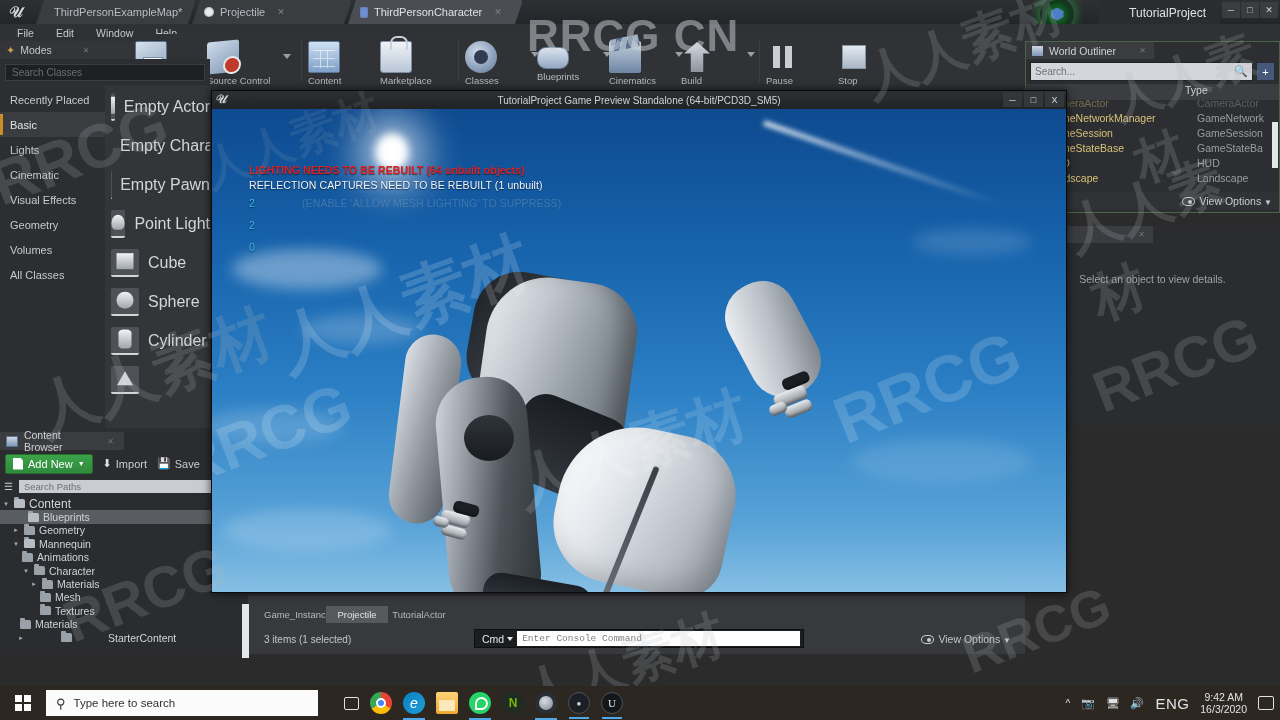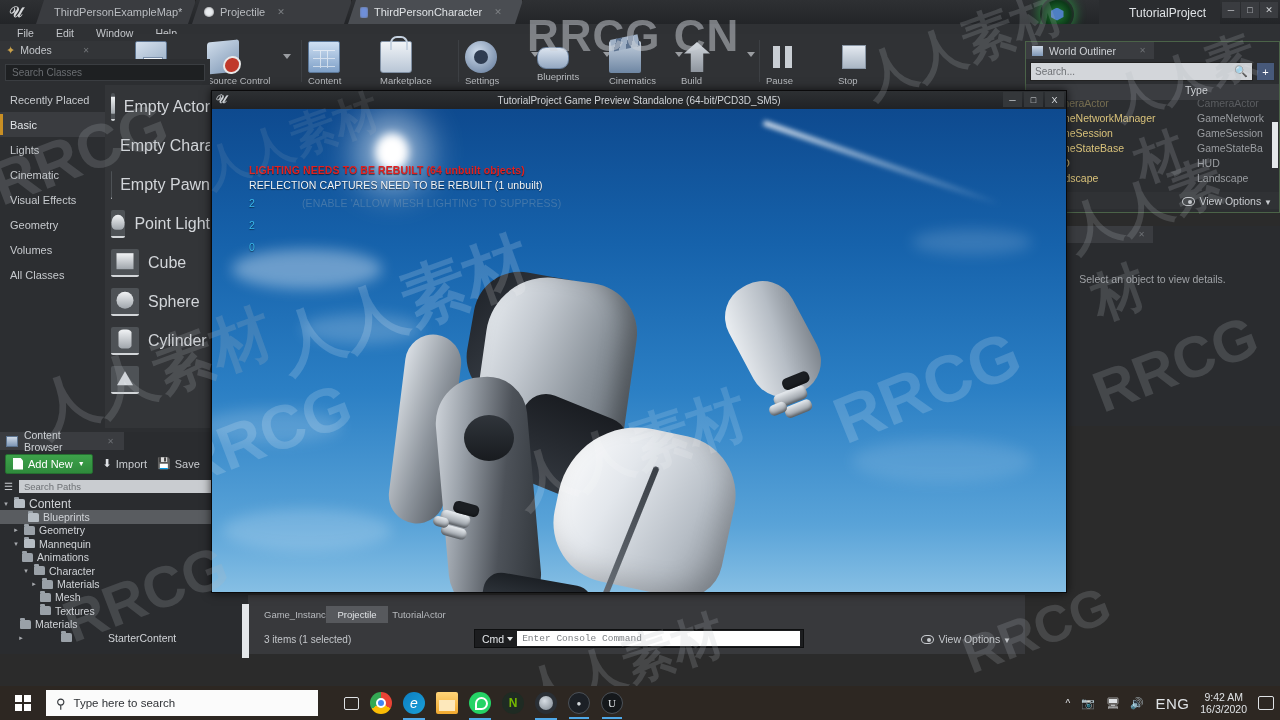--- a/index.html
+++ b/index.html
@@ -418,21 +418,21 @@
         </div>
         <div class="tb-item">
           <div class="tb-ico ico-market"></div>
           <div class="lbl">Marketplace</div>
         </div>
       </div>
       <div class="tb-sep"></div>
       <div class="tb-group">
         <div class="tb-item">
           <div class="tb-ico ico-settings"></div>
-          <div class="lbl">Settings</div>
+          <div class="lbl">Classes</div>
           <span class="tb-caret" style="right:-2px;top:14px;"></span>
         </div>
         <div class="tb-item">
           <div class="tb-ico ico-bp"></div>
           <div class="lbl">Blueprints</div>
           <span class="tb-caret" style="right:-2px;top:14px;"></span>
         </div>
         <div class="tb-item">
           <div class="tb-ico ico-cine"></div>
           <div class="lbl">Cinematics</div>

